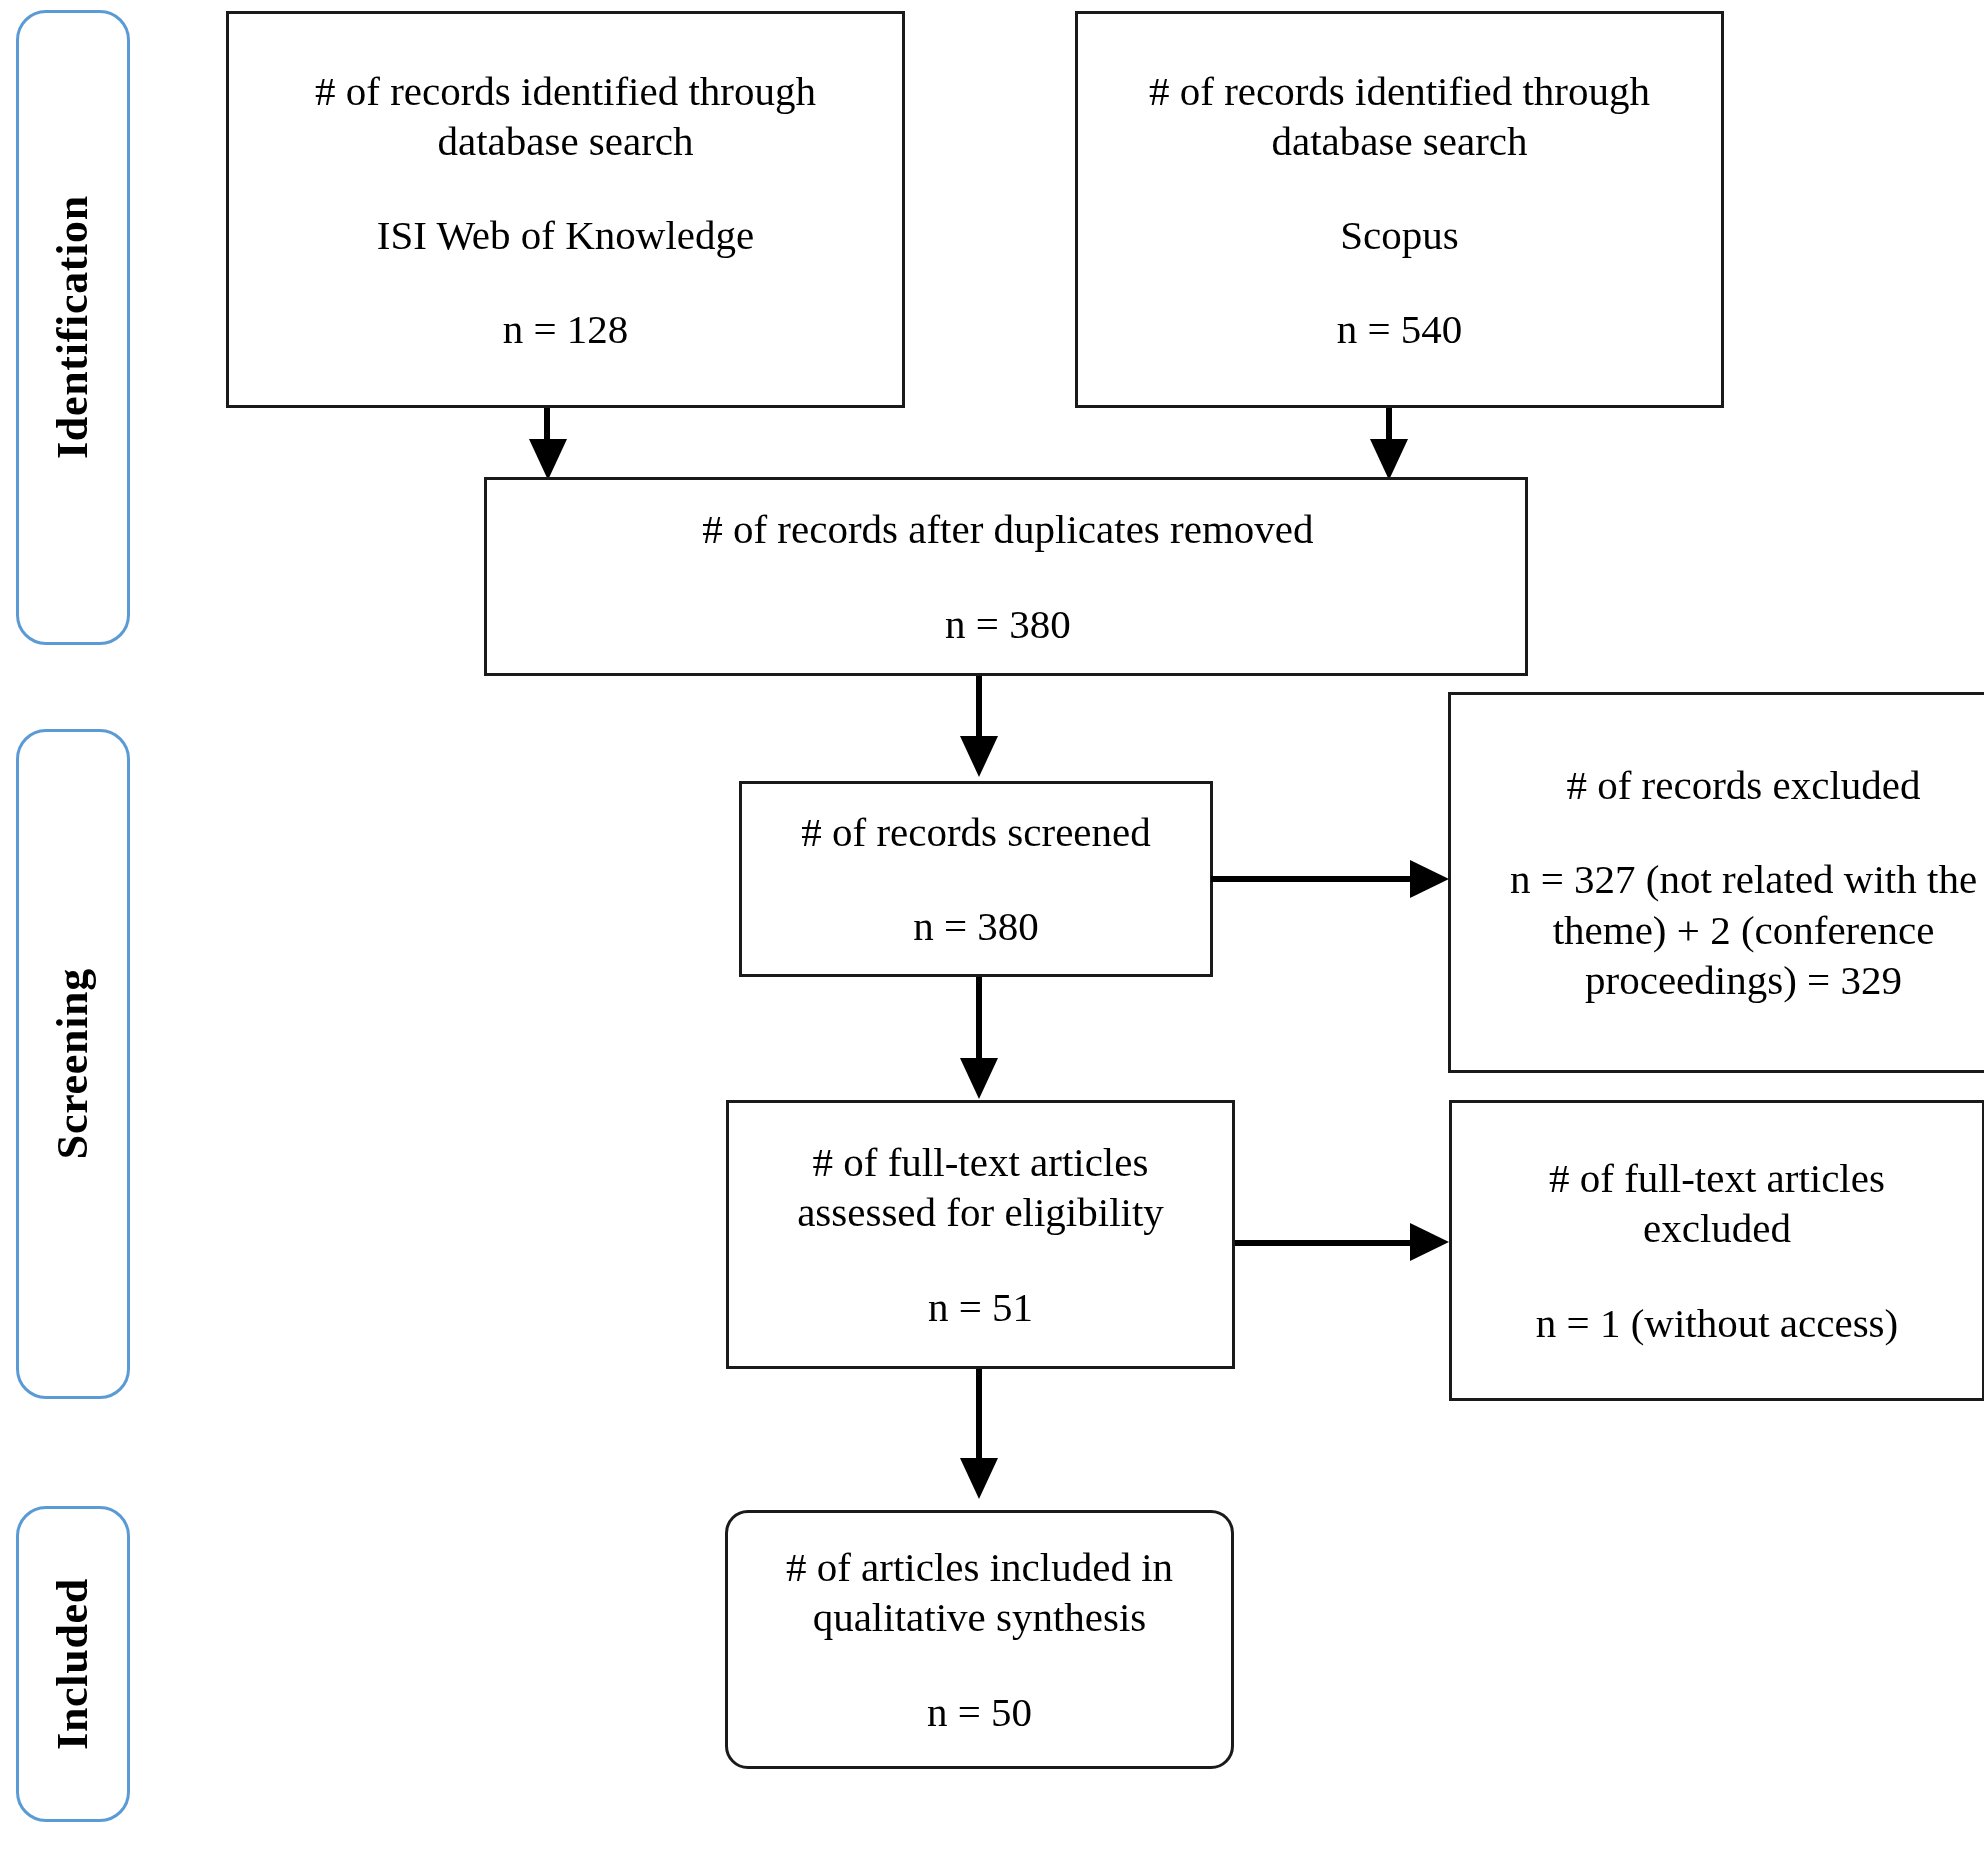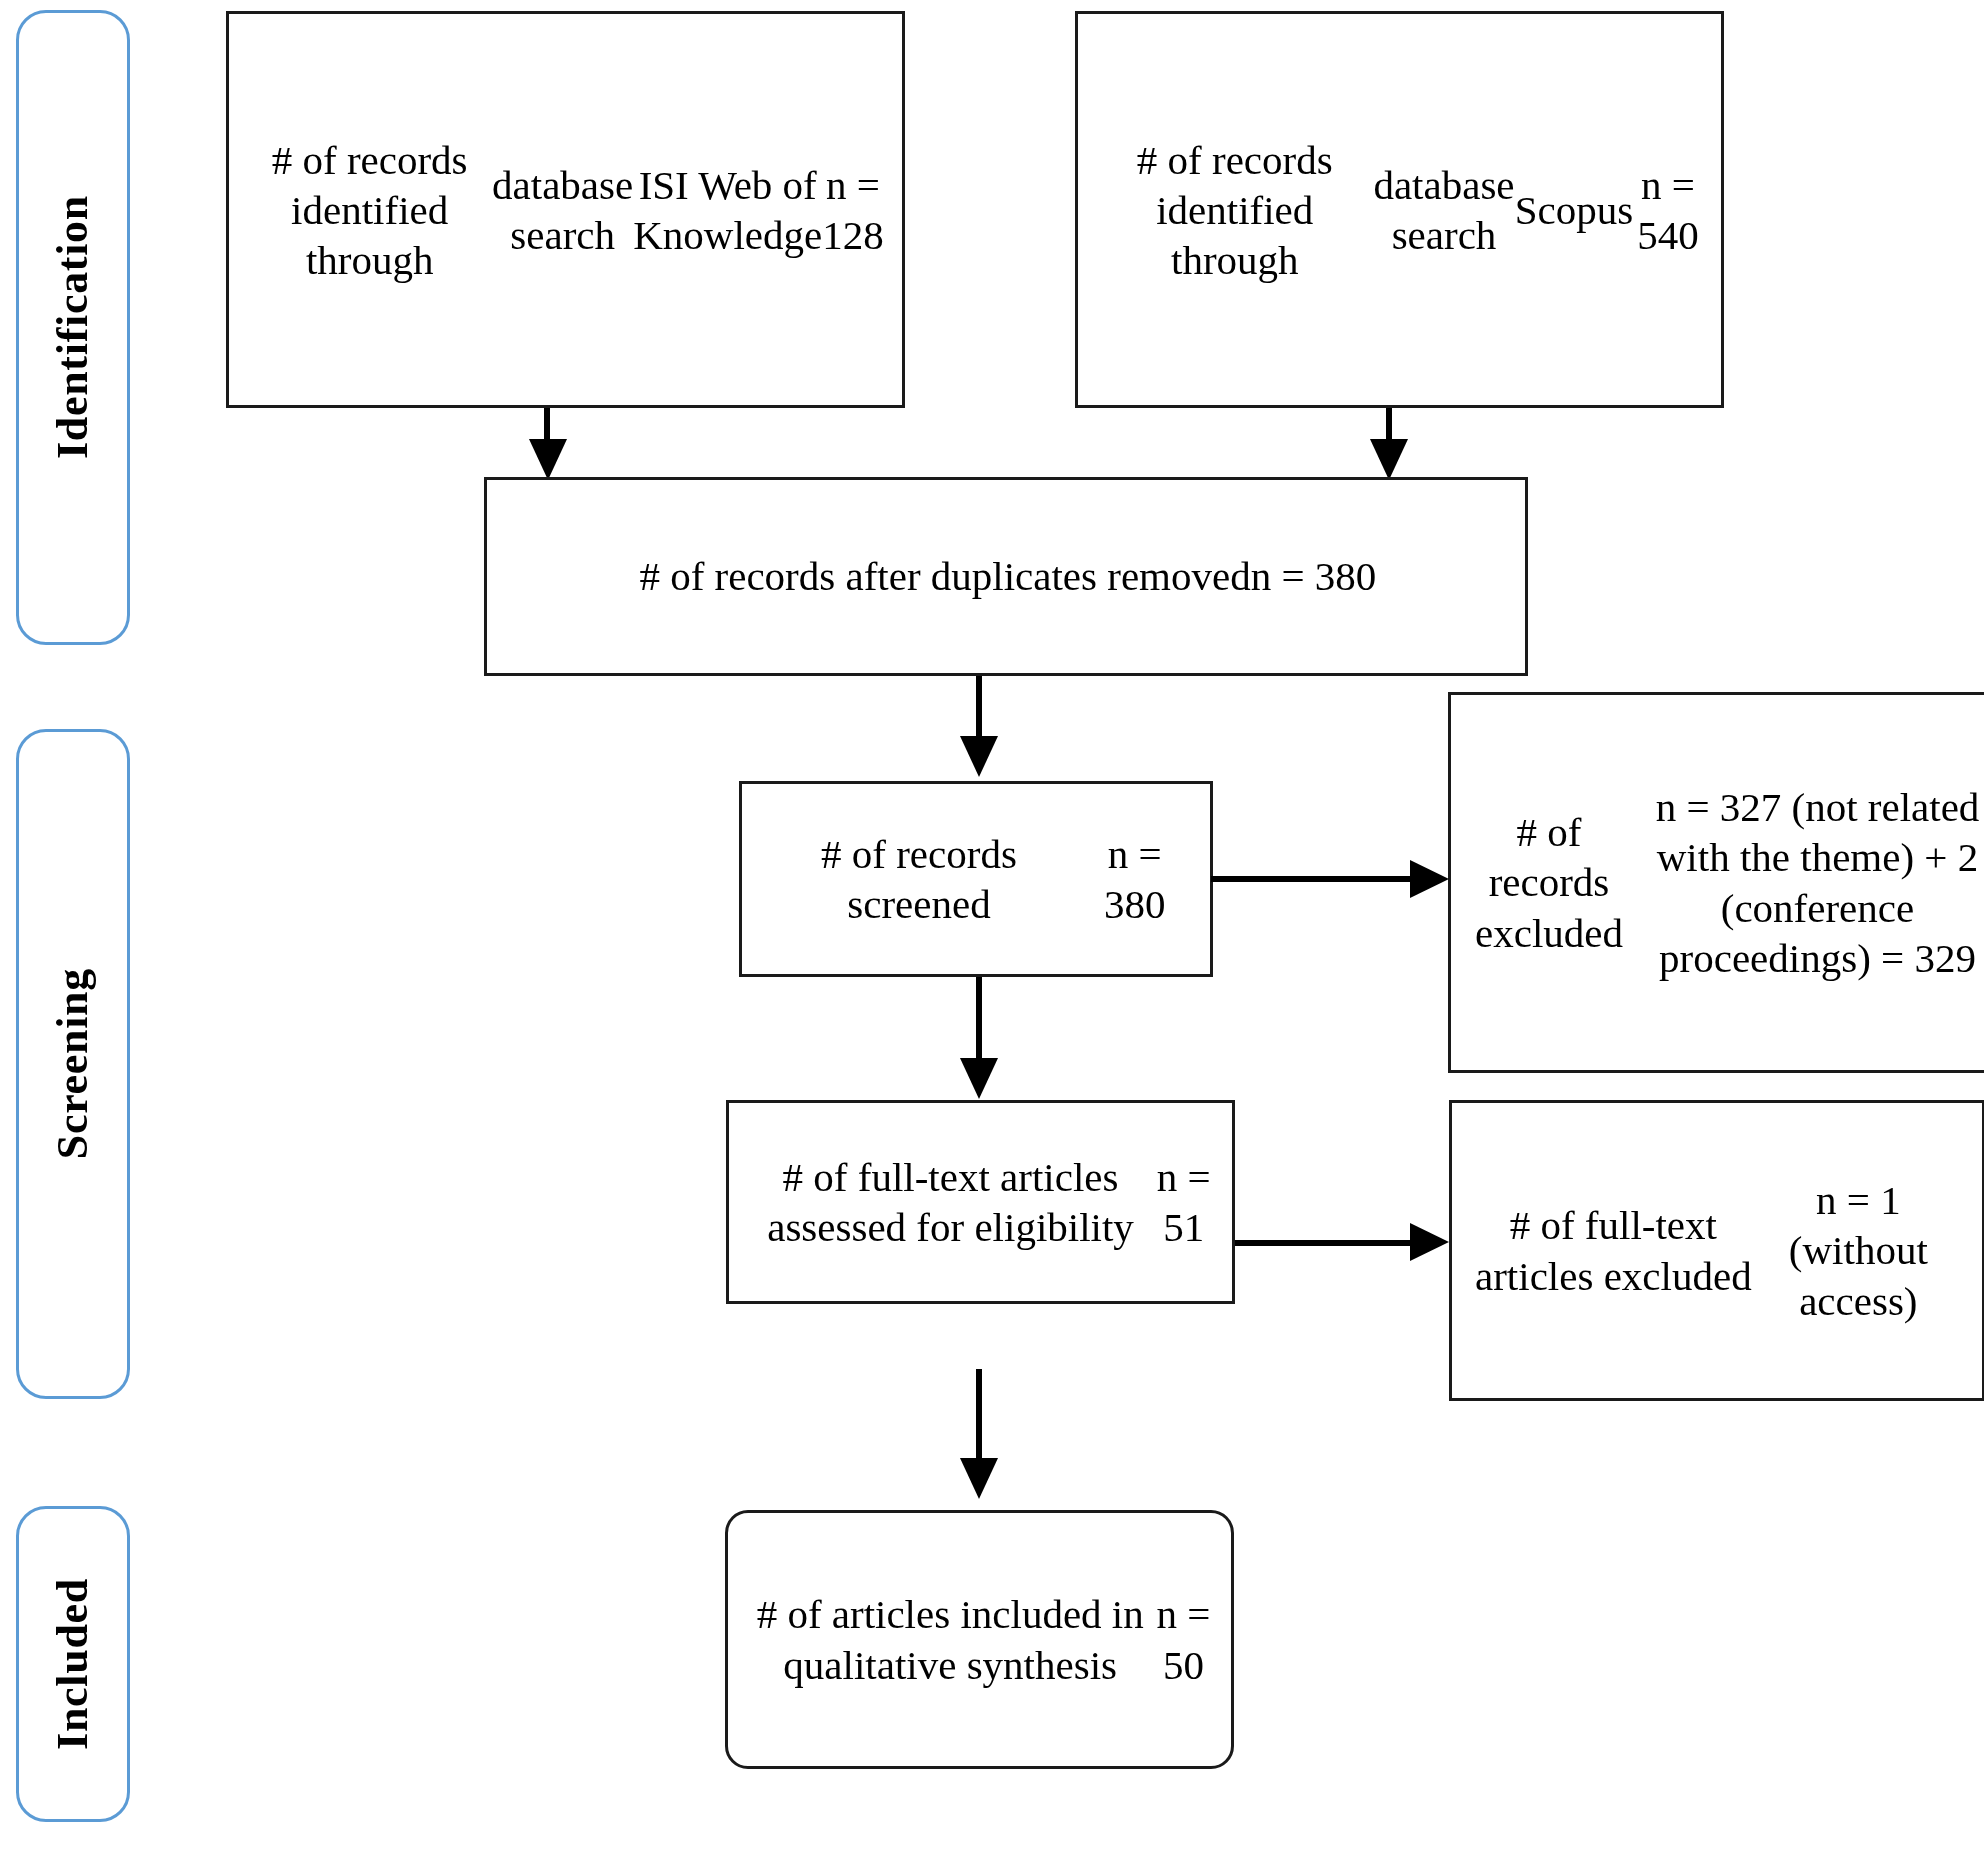--- a/index.html
+++ b/index.html
@@ -40,21 +40,21 @@
     color: #000000;
   }
 
   
   .flow-box {
     position: absolute;
     box-sizing: border-box;
     border: 3.5px solid #1a1a1a;
     background: #ffffff;
     display: flex;
-    flex-direction: row;
+    flex-direction: column;
     align-items: center;
     justify-content: center;
     padding: 10px 18.3px;
   }
   .flow-box .line {
     font-size: 41px;
     line-height: 1.22;
     text-align: center;
     white-space: pre-line;
     color: #000000;
@@ -150,21 +150,21 @@
     <div class="gap-md"></div>
     <div class="line">n = 327 (not related with the theme) + 2 (conference proceedings) = 329</div>
   </div>
 
   <div class="h-line" style="left:1211px; top:876px; width:204px; height:6.3px;"></div>
   <div class="arrow-right" style="left:1410px; top:860px;"></div>
 
   <div class="v-line" style="left:976px; top:977px; width:6.3px; height:90px;"></div>
   <div class="arrow-down" style="left:960px; top:1058px;"></div>
 
-  <div class="flow-box" style="left:726px; top:1100px; width:509px; height:204px;">
+  <div class="flow-box" style="left:726px; top:1100px; width:509px; height:269px;">
     <div class="line"># of full-text articles assessed for eligibility</div>
     <div class="gap-md"></div>
     <div class="line">n = 51</div>
   </div>
 
   <div class="flow-box" style="left:1449px; top:1100px; width:536px; height:301px; padding:12.7px 20px;">
     <div class="line"># of full-text articles excluded</div>
     <div class="gap-md"></div>
     <div class="line">n = 1 (without access)</div>
   </div>

